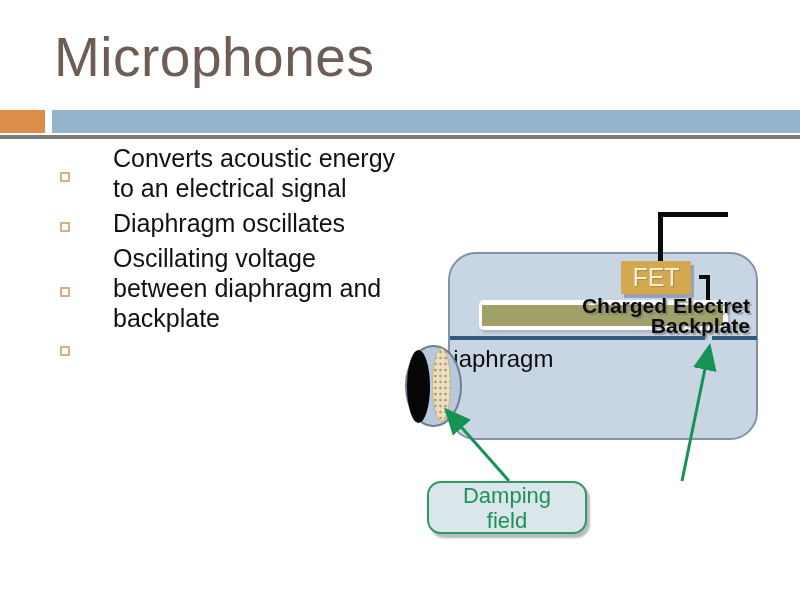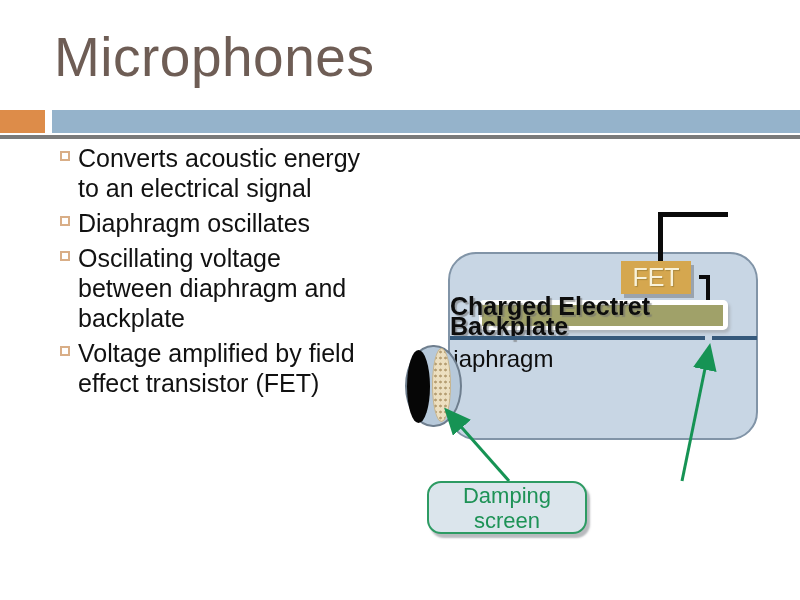--- a/index.html
+++ b/index.html
@@ -44,22 +44,23 @@
   }
 
   
   .bullets {
     position: absolute;
     left: 60px; top: 143px;
     width: 356px;
   }
   .bullet-item {
     display: flex;
-    align-items: flex-start;
+    align-items: center;
     margin-bottom: 5px;
+    gap: 35px;
   }
   .bullet-square {
     flex: none;
     width: 10px; height: 10px;
     border: 2px solid #d9ae87;
     background: #ffffff;
     margin-top: 8px;
     margin-right: 8px;
   }
   .bullet-text {
@@ -107,22 +108,22 @@
   .backplate-bar {
     position: absolute;
     left: 482px; top: 305px;
     width: 241px; height: 21px;
     background: #a0a169;
   }
   .backplate-label {
     position: absolute;
     left: 450px; top: 296px;
     width: 300px;
-    text-align: left;
-    font-size: 25px;
+    text-align: right;
+    font-size: 21px;
     line-height: 20px;
     font-weight: bold;
     color: #0d0d0d;
     text-shadow: 2px 2px 1px rgba(110,110,110,0.55);
     white-space: pre-line;
   }
 
   .diaphragm-line { position: absolute; top: 336px; height: 4px; background: #35597b; }
   .diaphragm-line.seg-left  { left: 450px; width: 255px; }
   .diaphragm-line.seg-right { left: 712px; width: 45px; }
@@ -209,22 +210,20 @@
       <span class="bullet-text">Diaphragm oscillates</span>
     </div>
     <div class="bullet-item">
       <span class="bullet-square"></span>
       <span class="bullet-text">Oscillating voltage
 between diaphragm and
 backplate</span>
     </div>
     <div class="bullet-item">
       <span class="bullet-square"></span>
-      <span class="bullet-text">Voltage amplified by field
-effect transistor (FET)</span>
     </div>
   </div>
 
   <div class="mic-body"></div>
 
   <div class="wire wire-top-v"></div>
   <div class="wire wire-top-h"></div>
   <div class="wire wire-bracket-h"></div>
   <div class="wire wire-bracket-v"></div>
 
@@ -250,16 +249,16 @@
       <marker id="ah" markerWidth="9" markerHeight="8" refX="7" refY="4" orient="auto">
         <path d="M0,0 L9,4 L0,8 Z" fill="#169354"></path>
       </marker>
     </defs>
     <line x1="509" y1="481" x2="448" y2="412" stroke="#169354" stroke-width="3" marker-end="url(#ah)"></line>
     <line x1="682" y1="481" x2="709" y2="349" stroke="#169354" stroke-width="3" marker-end="url(#ah)"></line>
   </svg>
 
   <div class="callout callout-damping">
     <span>Damping
-screen</span>
+field</span>
   </div>
 
 </div>
 
 </body></html>

